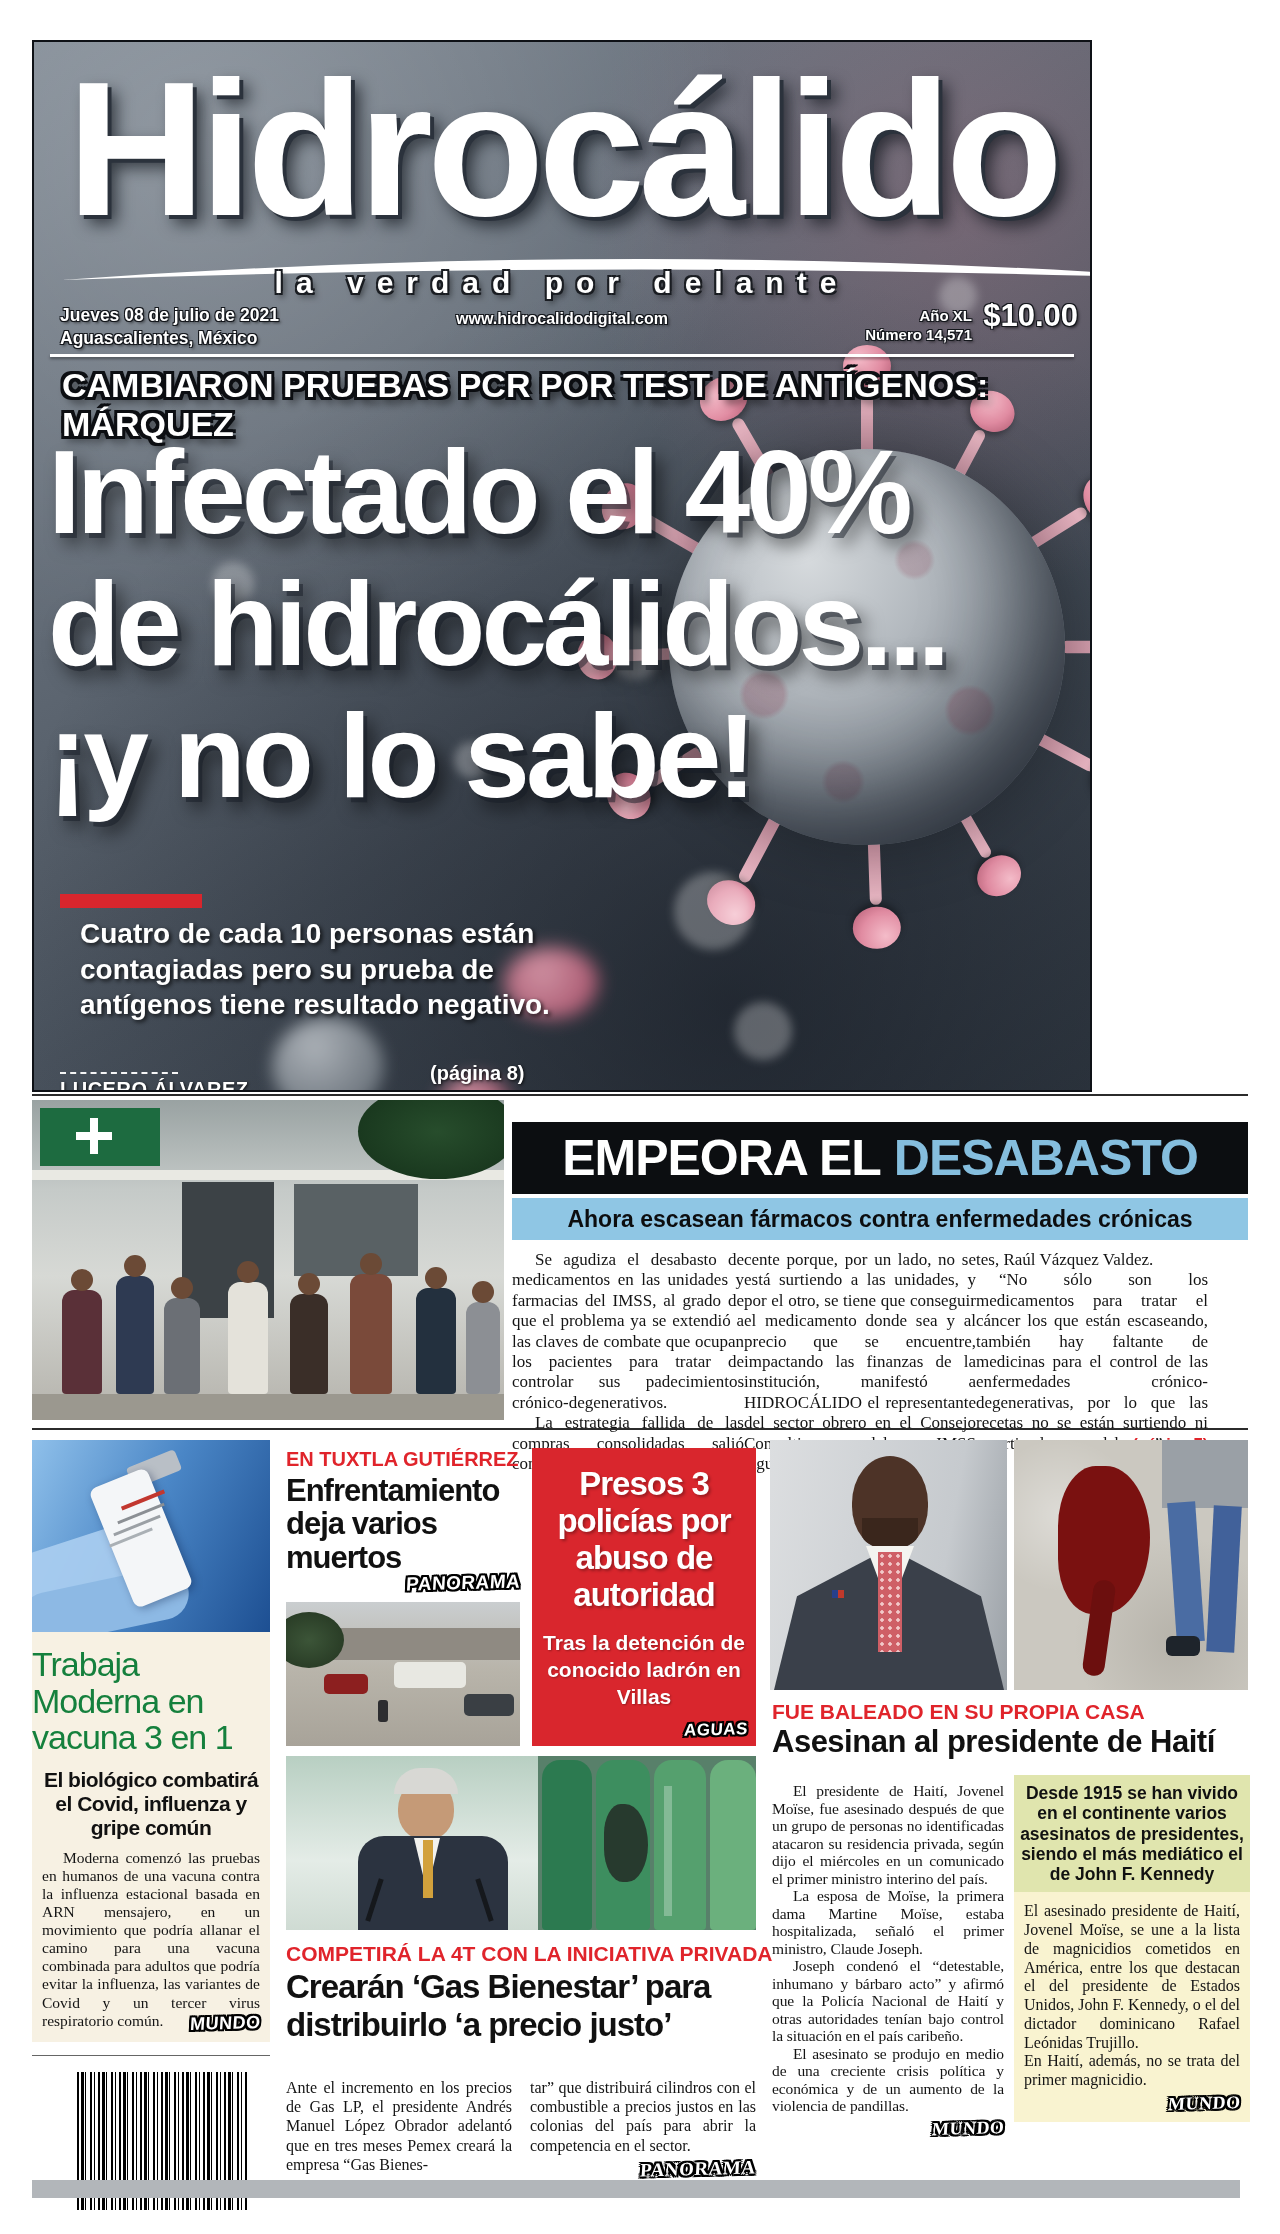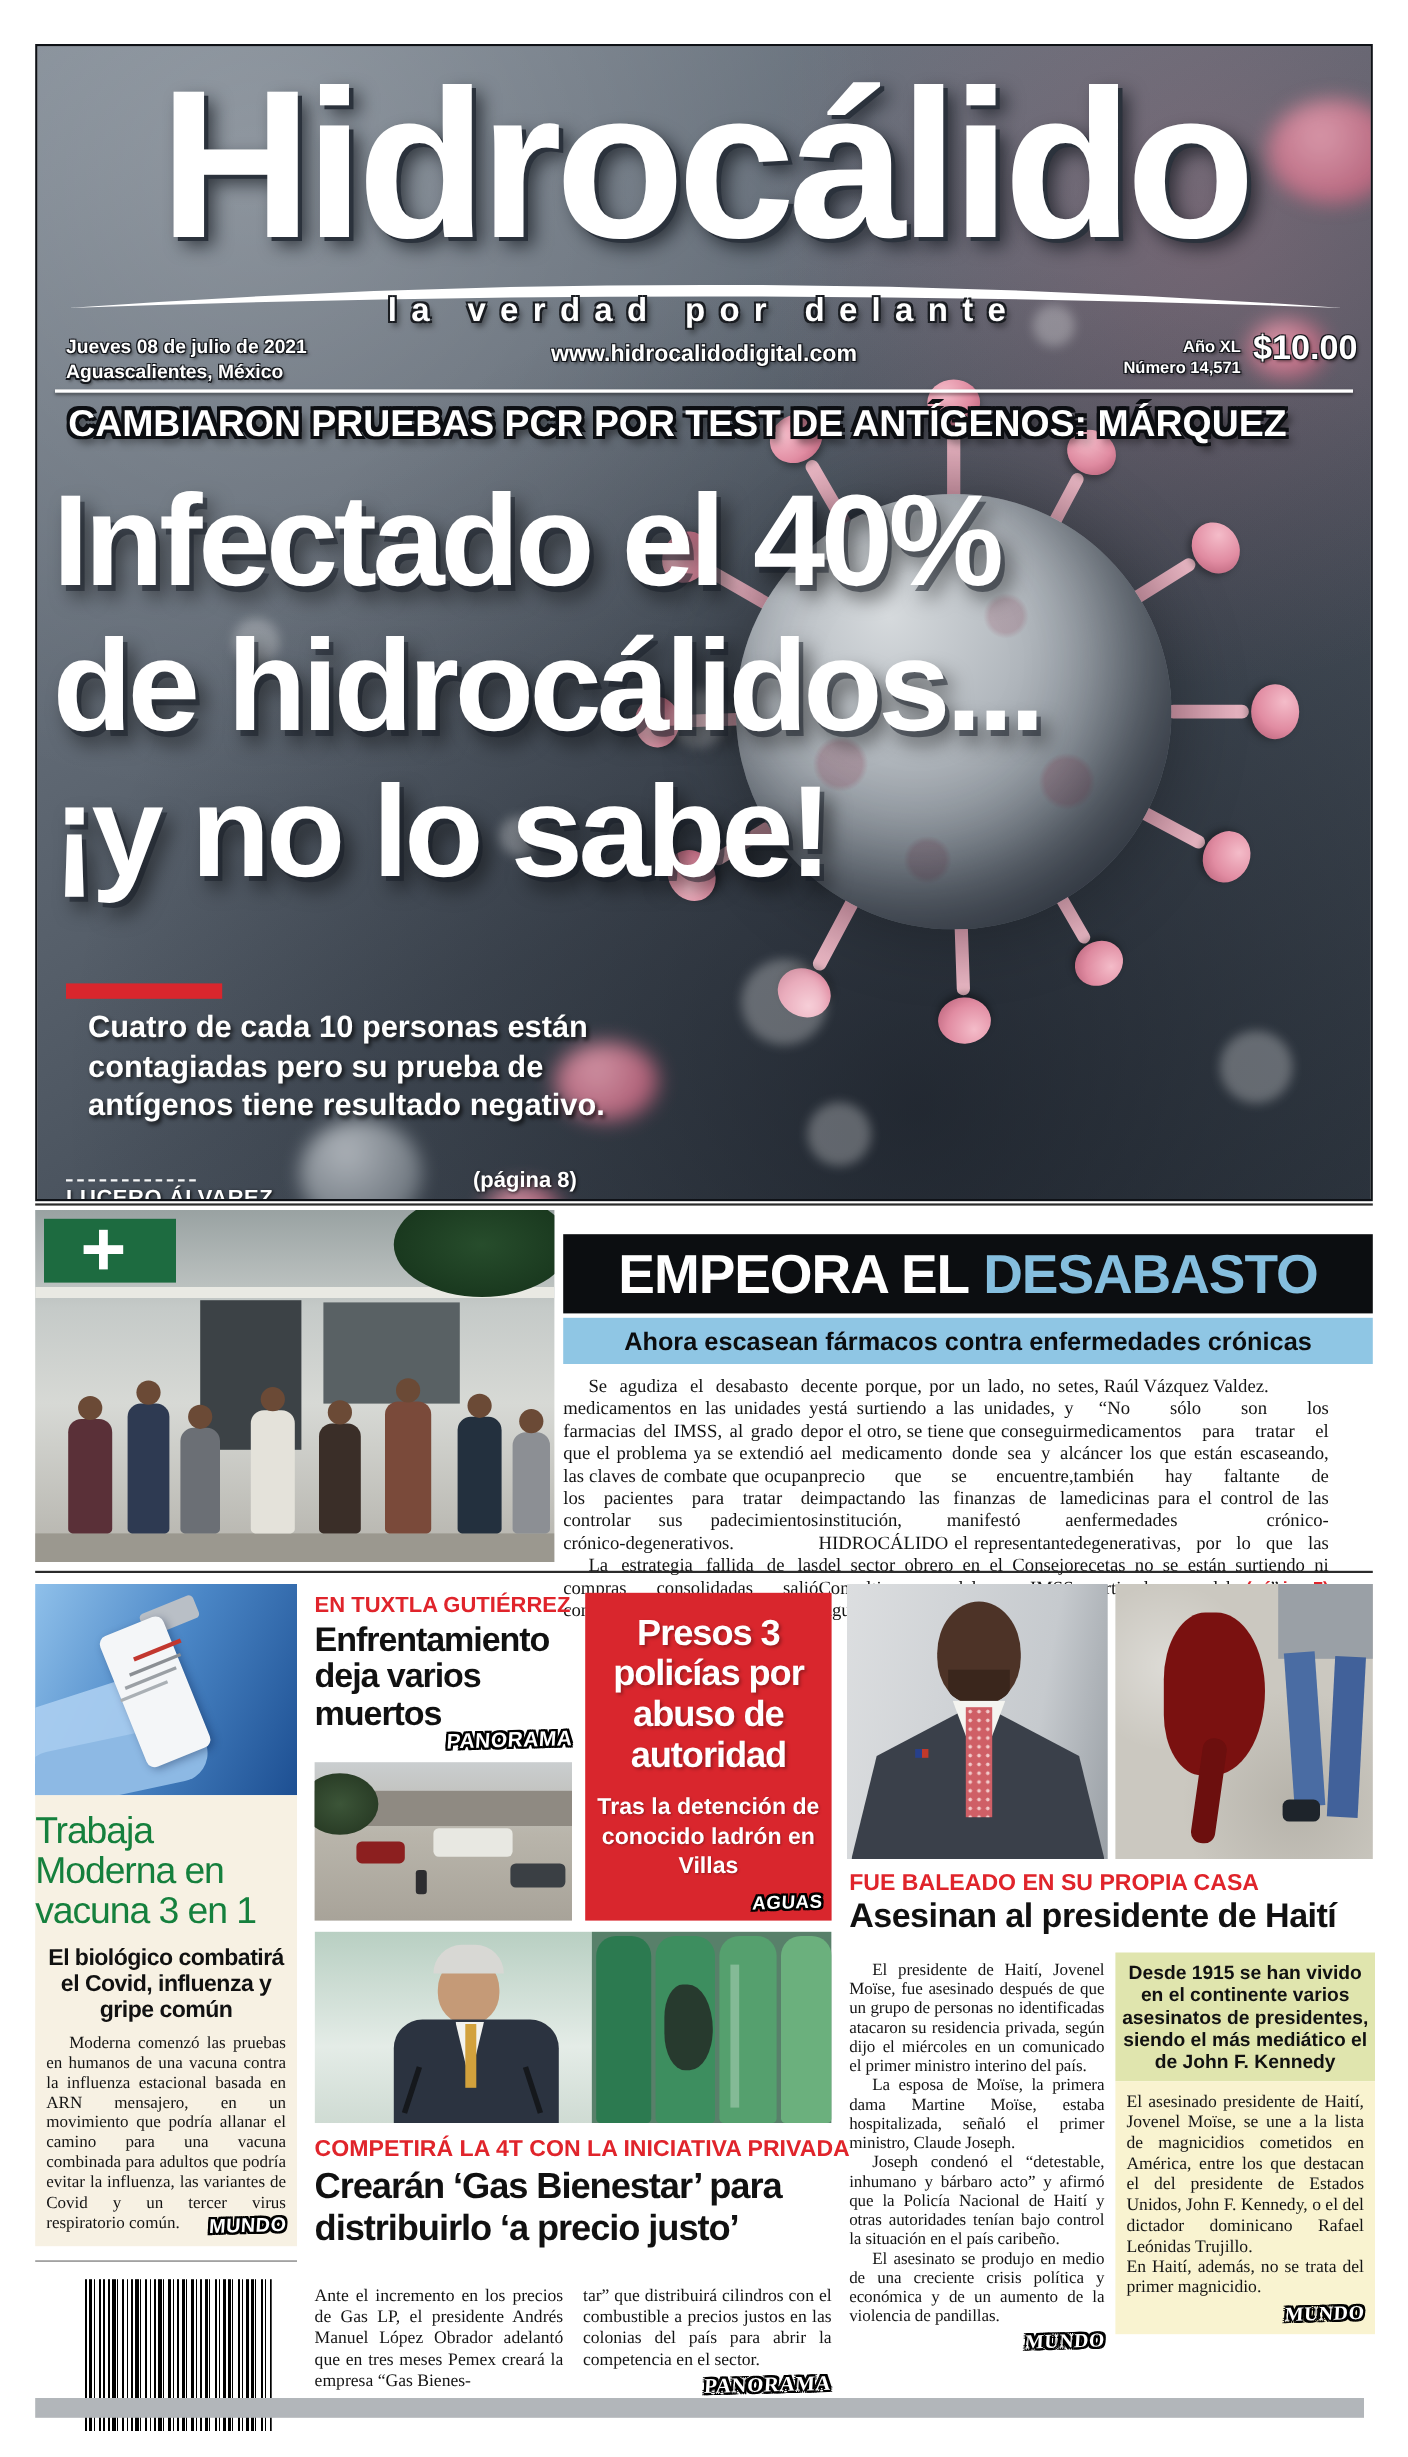--- a/index.html
+++ b/index.html
@@ -1,21 +1,21 @@
 <!DOCTYPE html>
 <html><head>
 <meta charset="utf-8">
 <style>
   * { margin:0; padding:0; box-sizing:border-box; }
   body { background:#fff; font-family:"Liberation Sans", sans-serif; }
   #page { position:relative; width:1280px; height:2234px; background:#fff; overflow:hidden; margin:0 auto; }
   .abs { position:absolute; }
 
   
-  #hero { position:absolute; left:32px; top:40px; width:1216px; height:1052px; overflow:hidden;
+  #hero { position:absolute; left:32px; top:40px; width:1060px; height:1052px; overflow:hidden;
     border:2px solid #0e1116;
     background:
       radial-gradient(circle at 16% 10%, rgba(255,255,255,.20), transparent 42%),
       radial-gradient(circle at 88% 16%, rgba(214,120,142,.22), transparent 30%),
       radial-gradient(circle at 66% 92%, rgba(10,14,22,.55), transparent 62%),
       linear-gradient(150deg, #7b8590 0%, #5e6772 38%, #4a535e 62%, #363f49 100%); }
   .bokeh { position:absolute; border-radius:50%; background:rgba(255,255,255,.28); filter:blur(5px); }
   .pinkblob { position:absolute; border-radius:50%; filter:blur(9px); background:radial-gradient(circle at 40% 35%, #eba2b4, #c4647e 70%, rgba(150,60,85,0)); opacity:.85; }
   .grayblob { position:absolute; border-radius:50%; filter:blur(8px); background:radial-gradient(circle at 38% 30%, #c9ced3, #7e868e 70%, rgba(80,90,100,0)); opacity:.8; }
 
@@ -38,21 +38,21 @@
 
   .hero-txt { color:#fff; position:absolute; }
   #masthead { left:0; right:0; top:16px; text-align:center; font-size:192px; font-weight:700;
     letter-spacing:-6px; line-height:.95;
     text-shadow:4px 4px 0 #2b323c, 9px 9px 16px rgba(8,12,18,.65); }
   #swoosh { position:absolute; left:28px; top:204px; width:1158px; height:36px; }
   #tagline { left:0; right:0; top:224px; text-align:center; font-size:30px; font-weight:700; letter-spacing:13px;
     text-shadow:-2px -2px 0 #1a1d22, 2px -2px 0 #1a1d22, -2px 2px 0 #1a1d22, 2px 2px 0 #1a1d22, 3px 4px 6px rgba(0,0,0,.6); }
   .smallshadow { text-shadow:-1px -1px 0 #14171c, 1px -1px 0 #14171c, -1px 1px 0 #14171c, 1px 1px 0 #14171c, 2px 2px 3px rgba(0,0,0,.6); }
   #dateline { left:26px; top:262px; font-size:17.5px; font-weight:600; line-height:1.3; }
-  #website { left:0; right:0; top:268px; text-align:center; font-size:21px; font-weight:700; }
+  #website { left:0; right:0; top:268px; text-align:center; font-size:16px; font-weight:700; }
   #edition { right:118px; top:265px; text-align:right; font-size:15px; font-weight:700; line-height:1.25; }
   #price { right:12px; top:256px; font-size:31px; font-weight:700; }
   #toprule { left:16px; right:16px; top:312px; height:3px; background:#fff; box-shadow:0 2px 3px rgba(0,0,0,.4); position:absolute; }
   #lead-kicker { left:28px; top:324px; font-size:34px; font-weight:900; letter-spacing:0;
     text-shadow:-3px -3px 0 #0c0e12, 3px -3px 0 #0c0e12, -3px 3px 0 #0c0e12, 3px 3px 0 #0c0e12, 0 3px 0 #0c0e12, 0 -3px 0 #0c0e12, 5px 6px 8px rgba(0,0,0,.7); }
   #lead-headline { left:14px; top:384px; font-size:118px; font-weight:800; letter-spacing:-4px; line-height:1.12;
     text-shadow:4px 5px 0 rgba(22,28,38,.5), 9px 11px 18px rgba(0,0,0,.55); z-index:3; }
   #lead-redbar { left:26px; top:852px; width:142px; height:14px; background:#d9262d; position:absolute; z-index:3; }
   #lead-deck { left:46px; top:874px; width:470px; font-size:28px; font-weight:600; line-height:1.27; z-index:3;
     text-shadow:2px 2px 4px rgba(0,0,0,.8); }

